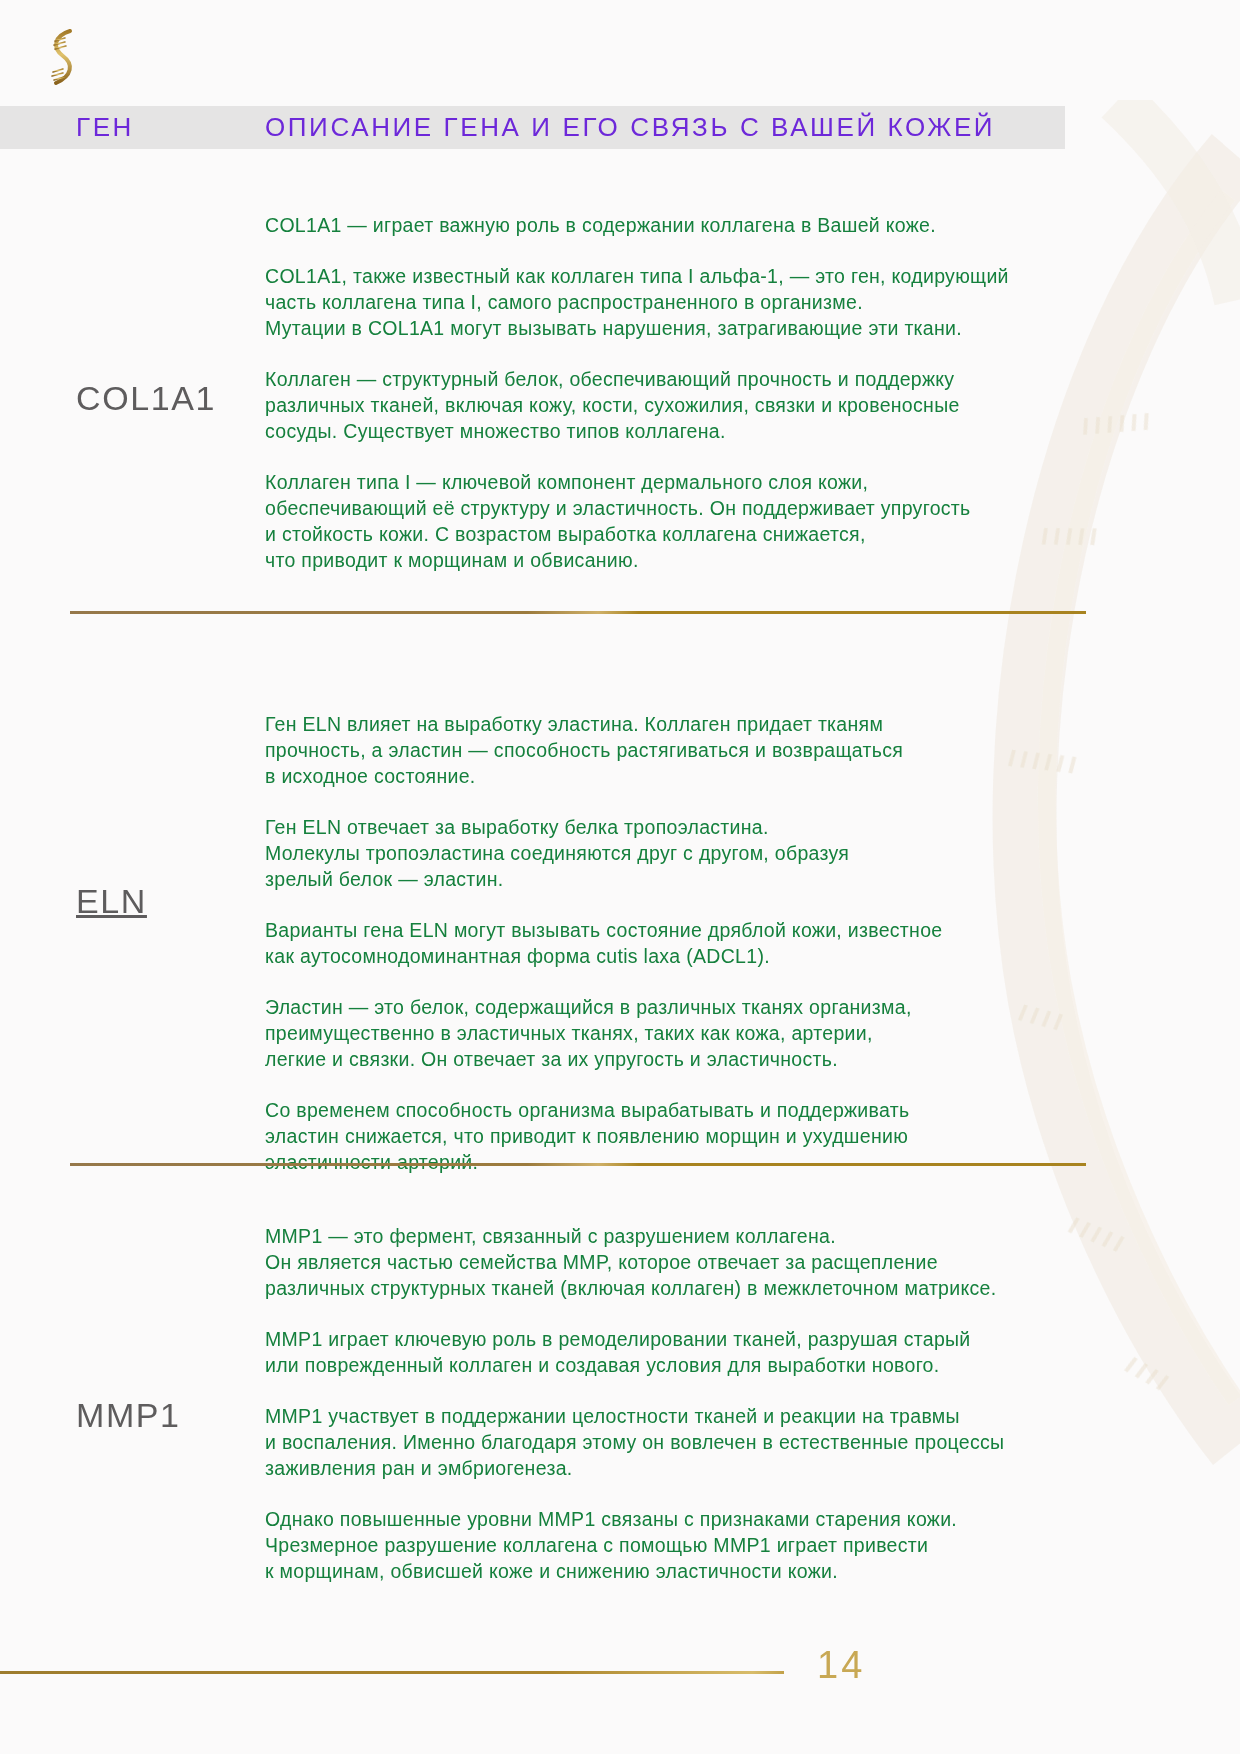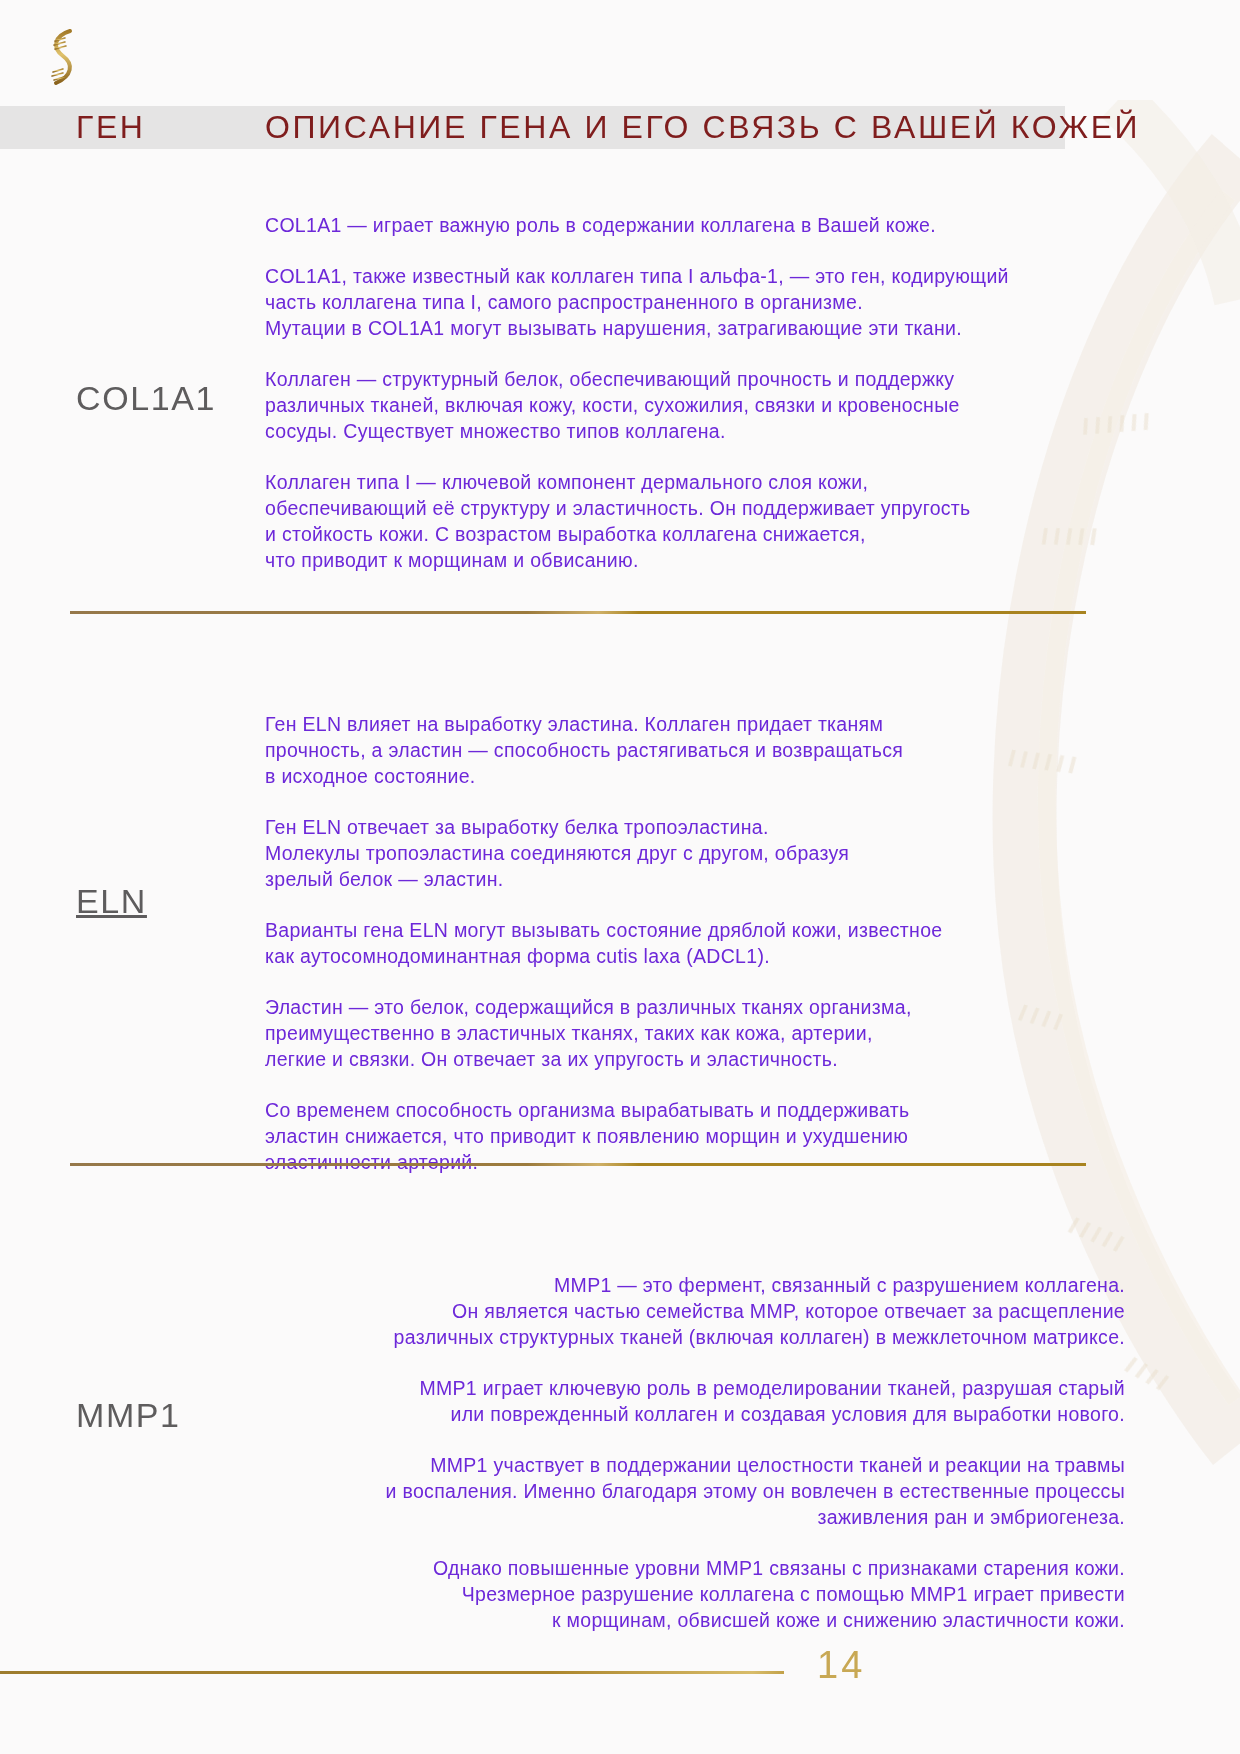--- a/index.html
+++ b/index.html
@@ -18,45 +18,45 @@
   
   .logo{position:absolute;left:46px;top:28px;width:32px;height:58px;}
 
   
   .header-band{
     position:absolute;left:0;top:106px;width:1065px;height:43px;
     background:#e5e4e4;
   }
   .header-band span{
     position:absolute;top:0;line-height:43px;
-    font-size:32px;font-weight:300;color:#7f1d1d;letter-spacing:2.6px;
+    font-size:26px;font-weight:300;color:#6d28d9;letter-spacing:2.6px;
     white-space:nowrap;
   }
   .hdr-gene{left:76px;}
   .hdr-desc{left:265px;text-align:center;}
 
   
   .gene-label{
     position:absolute;left:76px;
     font-size:34px;font-weight:300;color:#5e5c5d;letter-spacing:1.6px;
     line-height:34px;white-space:nowrap;
   }
   #label-0{top:381px;}
   #label-1{top:884px;text-decoration:underline;}
   #label-2{top:1386px;margin-top:12px;}
 
   
   .section-text{position:absolute;left:265px;width:860px;}
   #text-0{top:212px;}
   #text-1{top:666px;margin-top:45px;}
-  #text-2{top:1272px;text-align:right;}
+  #text-2{top:1223px;}
   .section-text p{
     margin:0 0 25px 0;
     font-size:19.5px;line-height:26px;font-weight:300;
-    color:#6d28d9;letter-spacing:.3px;
+    color:#15803d;letter-spacing:.3px;
     white-space:pre-line;
   }
 
   
   .divider{
     position:absolute;left:70px;width:1016px;height:3px;
     background:linear-gradient(90deg,#96784a 0%,#9c7b3d 45%,#cfb068 52%,#a8831f 56%,#a8831f 100%);
   }
   #divider-0{top:611px;}
   #divider-1{top:1163px;}

